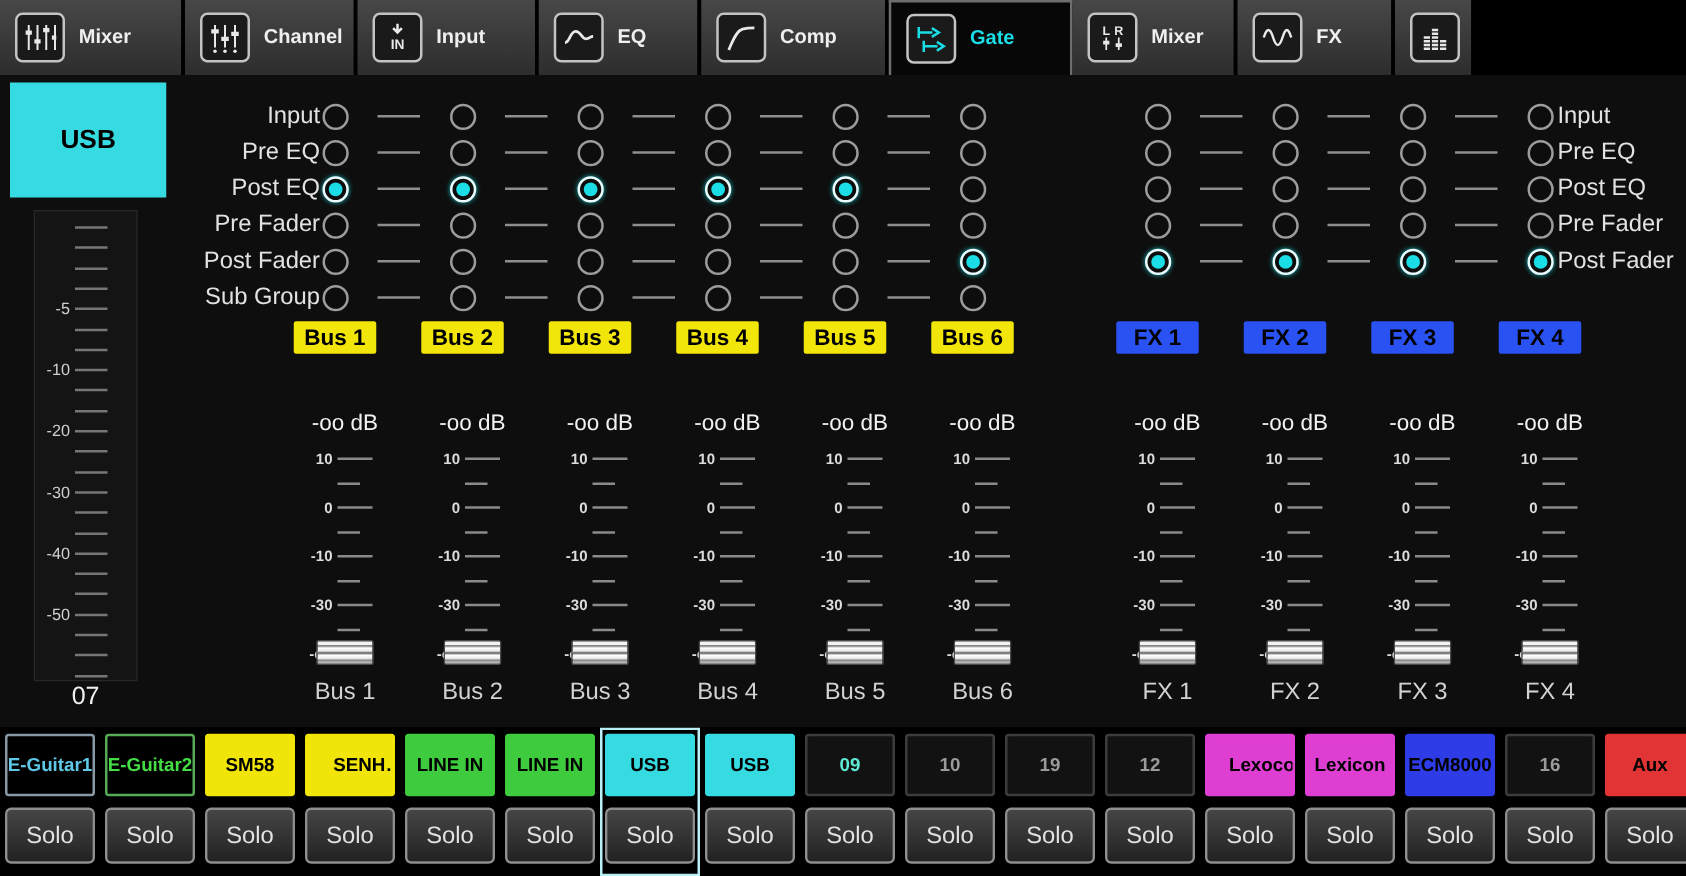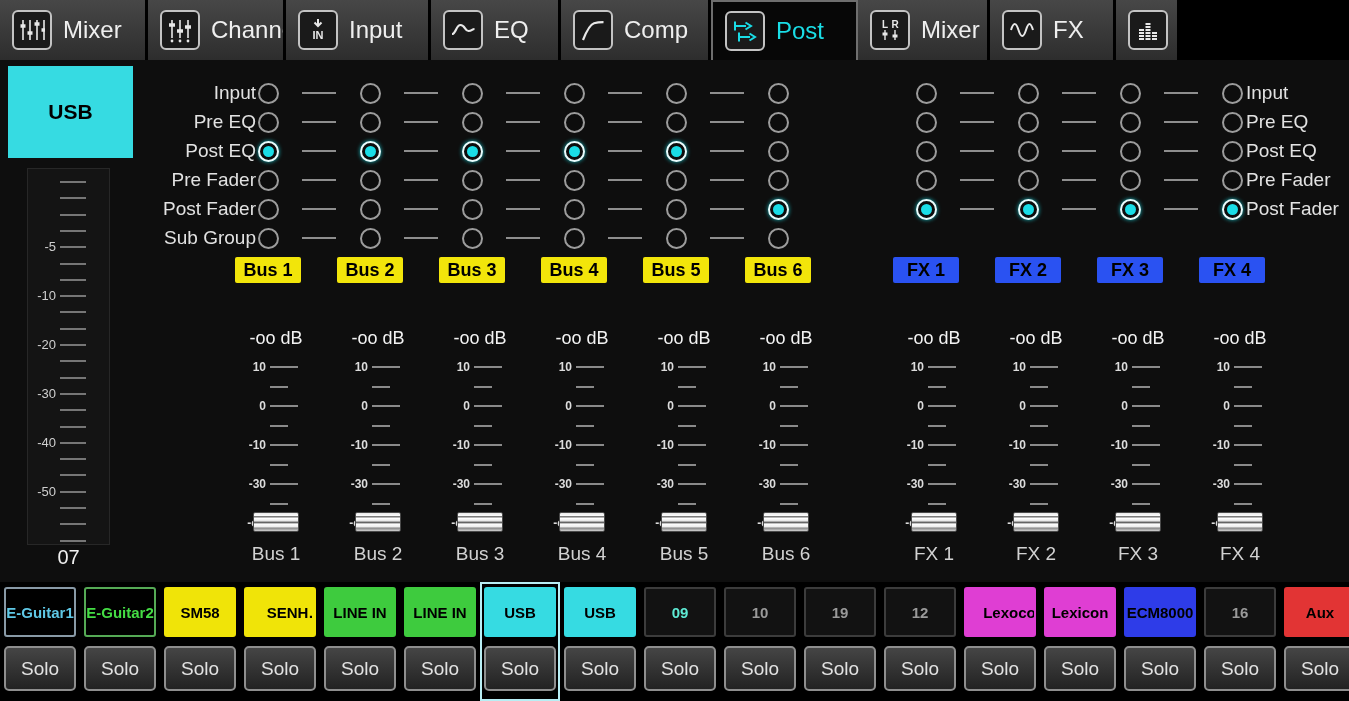--- a/index.html
+++ b/index.html
@@ -5,21 +5,21 @@
   *{margin:0;padding:0;box-sizing:border-box}
   html,body{width:1349px;height:701px;background:#000;overflow:hidden;
     font-family:"Liberation Sans",sans-serif;}
   #stage{position:relative;width:1349px;height:701px;background:#000;overflow:hidden}
 
   
   #tabbar{position:absolute;left:0;top:0;width:1349px;height:60px;display:flex;background:#000}
   .tab{height:60px;display:flex;align-items:center;gap:11px;padding-left:12px;
     background:linear-gradient(#474747,#2d2d2d);border-right:3px solid #000;cursor:pointer;flex:0 0 auto;overflow:hidden}
   .tab.selected{background:#070707;border:2px solid #6e6e6e;border-bottom:none}
-  .tablabel{color:#efefef;font-size:24px;font-weight:normal;white-space:nowrap}
+  .tablabel{color:#efefef;font-size:16px;font-weight:bold;white-space:nowrap}
   .tab.selected .tablabel{color:#1adde6}
   .tabicon{width:40px;height:40px;flex:0 0 40px;border:2px solid #c3c3c3;border-radius:6px;
     background:#1a1a1a;display:flex;align-items:center;justify-content:center}
 
   
   #main{position:absolute;left:0;top:60px;width:1349px;height:522px;background:#0e0e0e}
   #usb-box{position:absolute;left:8px;top:66px;width:125px;height:92px;background:#36dbe2;color:#000;
     font-size:21px;font-weight:bold;display:flex;align-items:center;justify-content:center}
   #meter{position:absolute;left:27px;top:168px;width:83px;height:377px;background:#141414;border:1px solid #272727}
   .mtick{position:absolute;width:26px;height:2px;background:#767676}
@@ -107,21 +107,21 @@
         <span class="tabicon">
           <svg viewBox="0 0 26 26" width="26" height="26">
             <g stroke="#1adde6" stroke-width="2" fill="none">
               <path d="M3 3.5v9M3 8h11"></path>
               <path d="M13.5 4.5L19 8l-5.5 3.5"></path>
               <path d="M7 14.5v9M7 19h11"></path>
               <path d="M17.5 15.5L23 19l-5.5 3.5"></path>
             </g>
           </svg>
         </span>
-        <span class="tablabel">Post</span>
+        <span class="tablabel">Gate</span>
       </div>
       <div class="tab" style="width: 132px;">
         <span class="tabicon">
           <svg viewBox="0 0 26 26" width="26" height="26">
             <text x="8" y="11" font-size="10" font-weight="bold" fill="#e8e8e8" text-anchor="middle" font-family="Liberation Sans, sans-serif">L</text>
             <text x="18" y="11" font-size="10" font-weight="bold" fill="#e8e8e8" text-anchor="middle" font-family="Liberation Sans, sans-serif">R</text>
             <path d="M8 13v10M18 13v10" stroke="#e8e8e8" stroke-width="1.4" fill="none"></path>
             <path d="M5.5 17h5M15.5 19h5" stroke="#e8e8e8" stroke-width="3"></path>
           </svg>
         </span>

